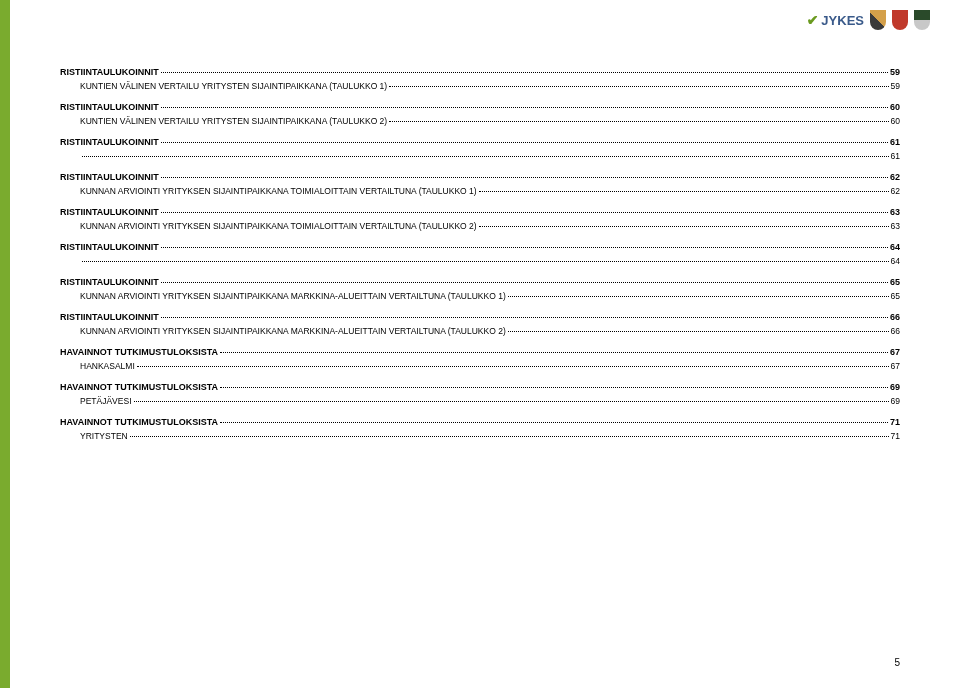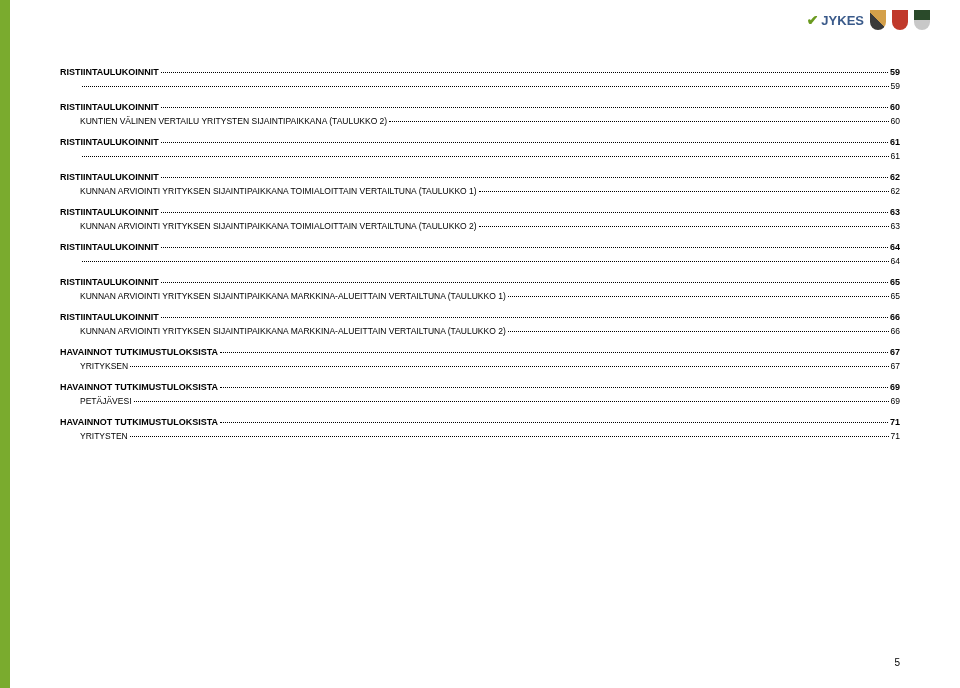--- a/index.html
+++ b/index.html
@@ -106,20 +106,21 @@
   <div class="shield shield3"></div>
 </div>
 
 <div class="toc" id="toc">
     <div class="toc-line level1">
       <span class="toc-label">RISTIINTAULUKOINNIT</span>
       <span class="toc-dots"></span>
       <span class="toc-page"> 59</span>
     </div>
     <div class="toc-line level2">
+      <span class="toc-label">KUNTIEN VÄLINEN VERTAILU YRITYSTEN SIJAINTIPAIKKANA (TAULUKKO 1)</span>
       <span class="toc-dots"></span>
       <span class="toc-page"> 59</span>
     </div>
     <div class="toc-line level1">
       <span class="toc-label">RISTIINTAULUKOINNIT</span>
       <span class="toc-dots"></span>
       <span class="toc-page"> 60</span>
     </div>
     <div class="toc-line level2">
       <span class="toc-label">KUNTIEN VÄLINEN VERTAILU YRITYSTEN SIJAINTIPAIKKANA (TAULUKKO 2)</span>
@@ -183,21 +184,21 @@
       <span class="toc-label">KUNNAN ARVIOINTI YRITYKSEN SIJAINTIPAIKKANA MARKKINA-ALUEITTAIN VERTAILTUNA (TAULUKKO 2)</span>
       <span class="toc-dots"></span>
       <span class="toc-page"> 66</span>
     </div>
     <div class="toc-line level1">
       <span class="toc-label">HAVAINNOT TUTKIMUSTULOKSISTA</span>
       <span class="toc-dots"></span>
       <span class="toc-page"> 67</span>
     </div>
     <div class="toc-line level2">
-      <span class="toc-label">YRITYKSEN</span>
+      <span class="toc-label">HANKASALMI</span>
       <span class="toc-dots"></span>
       <span class="toc-page"> 67</span>
     </div>
     <div class="toc-line level1">
       <span class="toc-label">HAVAINNOT TUTKIMUSTULOKSISTA</span>
       <span class="toc-dots"></span>
       <span class="toc-page"> 69</span>
     </div>
     <div class="toc-line level2">
       <span class="toc-label">PETÄJÄVESI</span>

